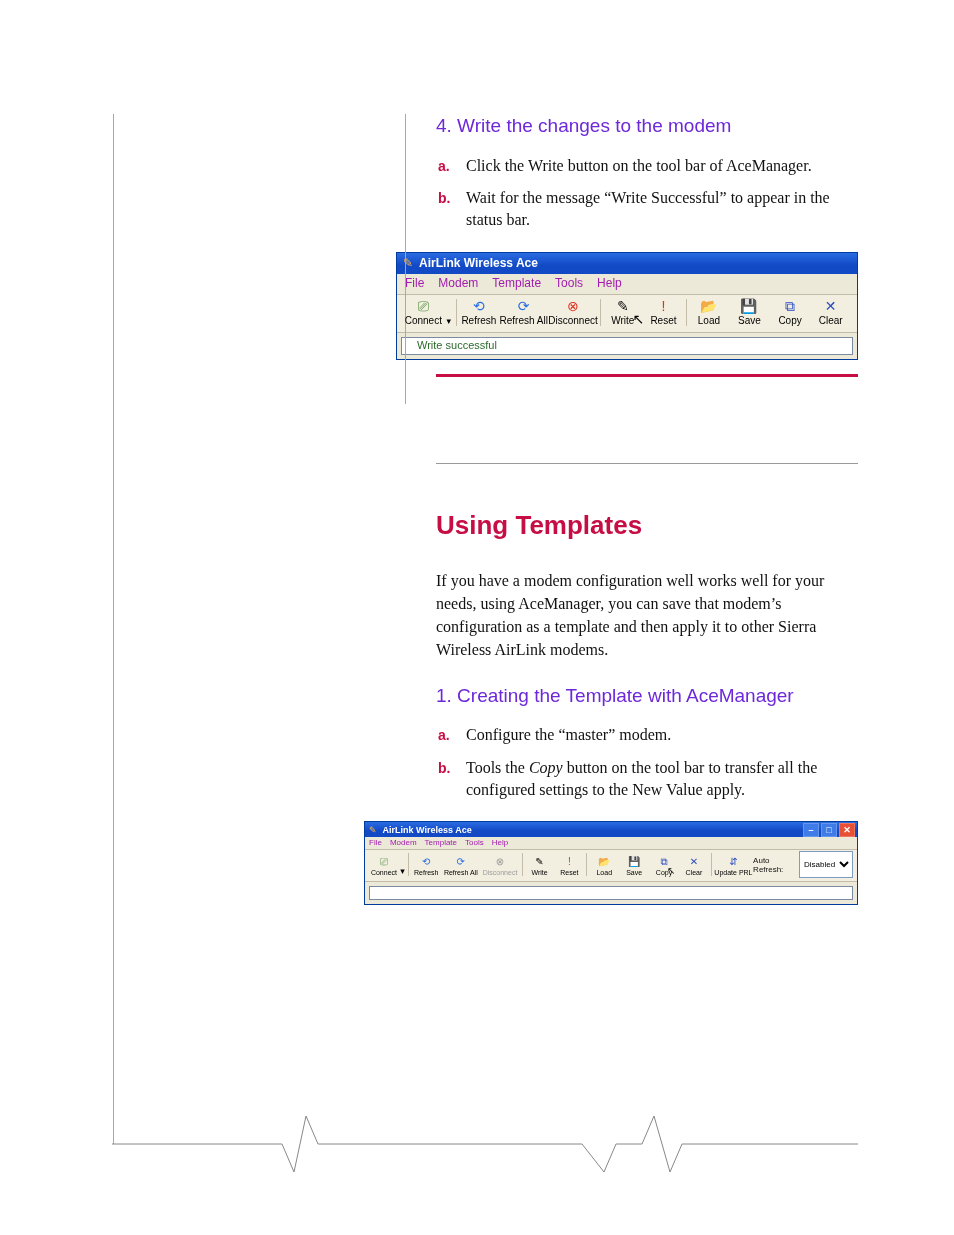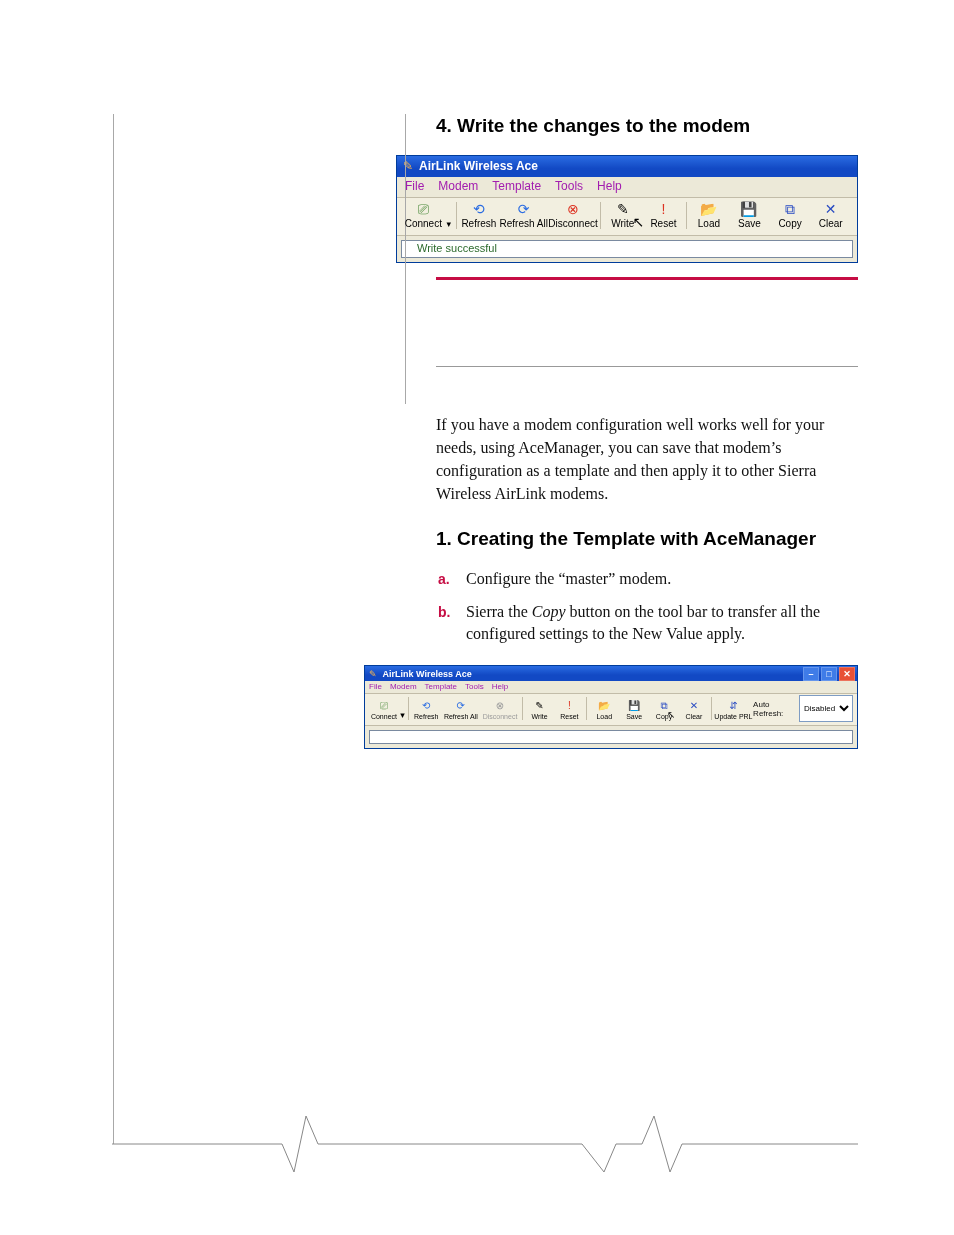--- a/index.html
+++ b/index.html
@@ -31,23 +31,23 @@
     width: 0;
     height: 290px;
     border-left: 1px solid #a8a8a8;
   }
   .content {
     margin-left: 436px;
     margin-right: 96px;
   }
   h2.section {
     font-family: Arial, Helvetica, sans-serif;
-    color: #000000;
+    color: #6d28d9;
     font-size: 19px;
-    font-weight: bold;
+    font-weight: normal;
     margin: 0 0 16px 0;
     line-height: 1.3;
   }
   h1.title {
     font-family: Arial, Helvetica, sans-serif;
     color: #C60D44;
     font-size: 26px;
     font-weight: bold;
     margin: 0 0 28px 0;
   }
@@ -205,20 +205,24 @@
 </style>
 </head>
 <body>
 
 <div class="page">
   <div class="vrule-long"></div>
   <div class="vrule-short"></div>
 
   <div class="content">
     <h2 class="section">4. Write the changes to the modem</h2>
+    <ol class="letters">
+      <li><span class="lbl">a.</span><span>Click the Write button on the tool bar of AceManager.</span></li>
+      <li><span class="lbl">b.</span><span>Wait for the message “Write Successful” to appear in the status bar.</span></li>
+    </ol>
   </div>
 
   <div class="app">
     <div class="titlebar">
       <span class="pen">✎</span>
       <span>AirLink Wireless Ace</span>
     </div>
     <div class="menubar">
       <span>File</span>
       <span>Modem</span>
@@ -242,26 +246,27 @@
       <div class="tbtn"><span class="ic" style="color:#2a4cc2">⧉</span><span>Copy</span></div>
       <div class="tbtn"><span class="ic" style="color:#2a4cc2">✕</span><span>Clear</span></div>
     </div>
     <div class="statusbar">Write successful</div>
   </div>
 
   <div class="hr-red"></div>
   <div class="hr-gray"></div>
 
   <div class="content">
+    <h1 class="title">Using Templates</h1>
     <p class="body">If you have a modem configuration well works well for your needs, using AceManager, you can save that modem’s configuration as a template and then apply it to other Sierra Wireless AirLink modems.</p>
 
     <h2 class="section">1. Creating the Template with AceManager</h2>
     <ol class="letters">
       <li><span class="lbl">a.</span><span>Configure the “master” modem.</span></li>
-      <li><span class="lbl">b.</span><span>Sierra the </span><em>Copy</em><span> button on the tool bar to transfer all the configured settings to the New Value apply.</span></li>
+      <li><span class="lbl">b.</span><span>Tools the </span><em>Copy</em><span> button on the tool bar to transfer all the configured settings to the New Value apply.</span></li>
     </ol>
   </div>
 
   <div class="app2">
     <div class="titlebar">
       <span class="pen">✎</span>
       <span>AirLink Wireless Ace</span>
       <div class="winctl">
         <span>–</span>
         <span>□</span>

